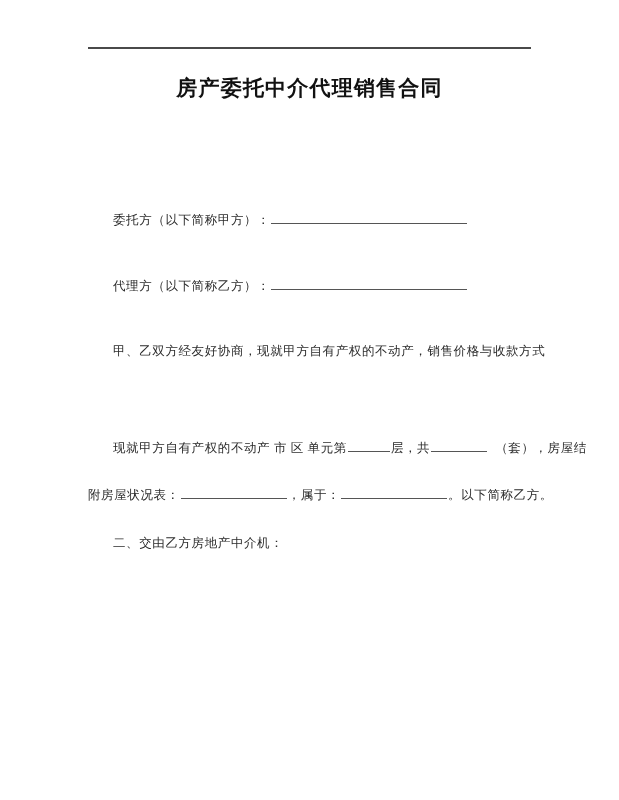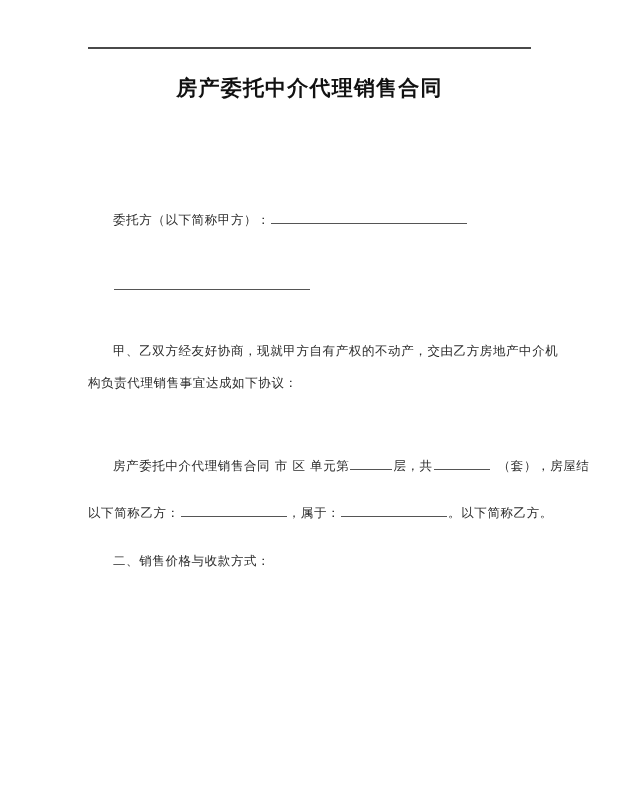--- a/index.html
+++ b/index.html
@@ -39,20 +39,21 @@
     font-weight: bold;
     letter-spacing: 1.2px;
     color: #111111;
     font-family: Liberation Sans, sans-serif;
   }
   .body-block {
     position: absolute;
     left: 88px;
     top: 210px;
     width: 448px;
+    font-family: Liberation Serif, serif;
   }
   .line {
     font-size: 12.5px;
     color: #2b2b2b;
     line-height: 18px;
     white-space: nowrap;
     letter-spacing: 0.6px;
   }
   .indent {
     padding-left: 25px;
@@ -88,48 +89,47 @@
 
   <div class="body-block">
 
     <div class="line indent">
       <span>委托方（以下简称甲方）：</span><span class="blank w-party"></span>
     </div>
 
     <div class="gap-lg"></div>
 
     <div class="line indent">
-      <span class="blank w-party"></span>
+      <span>代理方（以下简称乙方）：</span><span class="blank w-party"></span>
     </div>
 
     <div class="gap-lg"></div>
 
-    <div class="line indent">甲、乙双方经友好协商，现就甲方自有产权的不动产，交由乙方房地产中介机</div>
+    <div class="line indent">甲、乙双方经友好协商，现就甲方自有产权的不动产，销售价格与收款方式</div>
     <div class="gap-xs"></div>
-    <div class="line">构负责代理销售事宜达成如下协议：</div>
 
     <div class="gap-para"></div>
 
 
     <div class="gap-md"></div>
 
     <div class="line indent">
-      <span>房产委托中介代理销售合同 市 区 单元第</span><span class="blank w-s"></span><span>层，共</span><span class="blank w-m"></span><span class="spacer-sp"></span><span>（套），房屋结</span>
+      <span>现就甲方自有产权的不动产 市 区 单元第</span><span class="blank w-s"></span><span>层，共</span><span class="blank w-m"></span><span class="spacer-sp"></span><span>（套），房屋结</span>
     </div>
 
     <div class="gap-xs"></div>
 
 
     <div class="gap-xs"></div>
 
     <div class="line">
-      <span>以下简称乙方：</span><span class="blank w-xl"></span><span>，属于：</span><span class="blank w-xl"></span><span>。以下简称乙方。</span>
+      <span>附房屋状况表：</span><span class="blank w-xl"></span><span>，属于：</span><span class="blank w-xl"></span><span>。以下简称乙方。</span>
     </div>
 
     <div class="gap-para"></div>
 
-    <div class="line indent">二、销售价格与收款方式：</div>
+    <div class="line indent">二、交由乙方房地产中介机：</div>
 
     <div class="gap-md"></div>
 
 
   </div>
 </div>
 
 </body></html>

